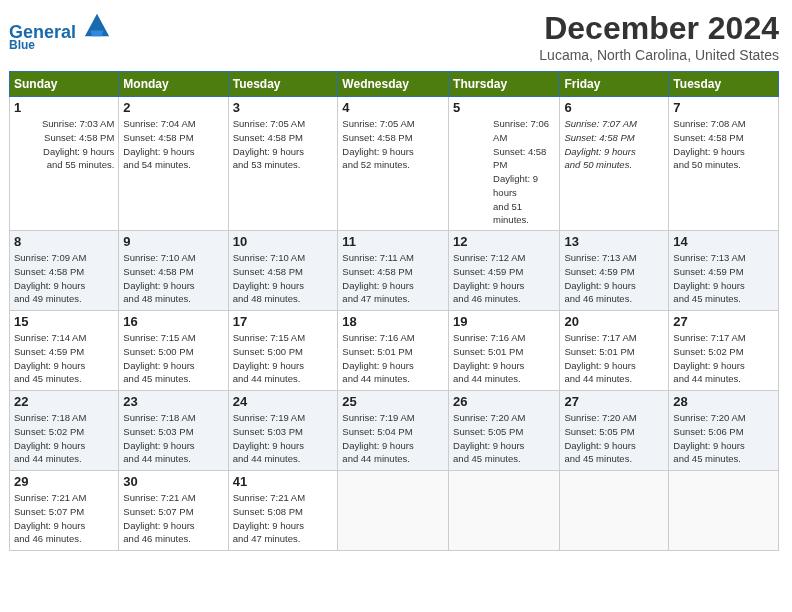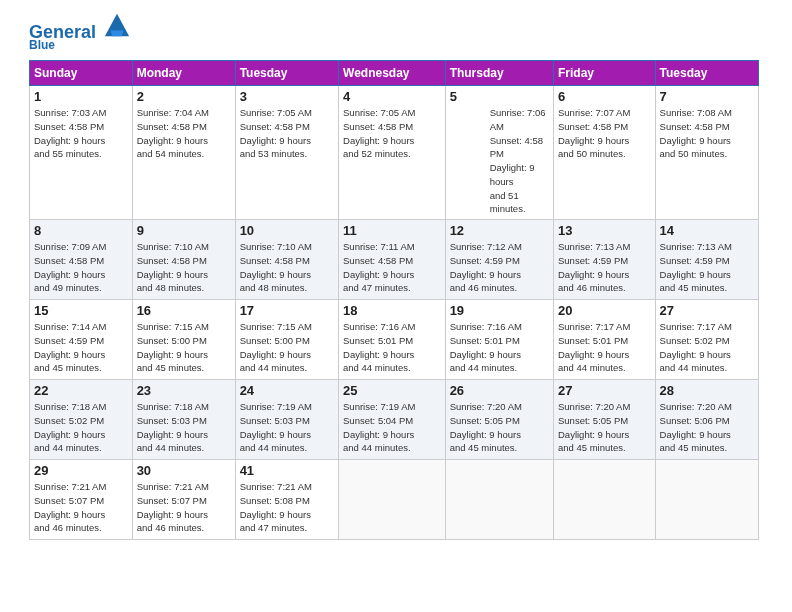--- a/index.html
+++ b/index.html
@@ -6,21 +6,21 @@
     body {
       width: 792px;
       height: 612px;
       font-family: Arial, sans-serif;
       background: #fff;
       overflow: hidden;
     }
     .page {
       width: 788px;
       height: 612px;
-      padding: 10px 29px;
+      padding: 10px 9px;
     }
     .header {
       display: flex;
       justify-content: space-between;
       align-items: flex-start;
       margin-bottom: 8px;
     }
     .logo {
       display: flex;
       align-items: center;
@@ -50,21 +50,21 @@
     .location {
       font-size: 14px;
       color: #555;
     }
     table {
       width: 100%;
       border-collapse: collapse;
       font-size: 10px;
     }
     thead tr th {
-      background-color: #a21caf;
+      background-color: #4d7c0f;
       color: #fff;
       padding: 5px 4px;
       text-align: left;
       font-size: 12px;
       font-weight: bold;
       border: 1px solid #2d6db5;
     }
     tbody tr td {
       border: 1px solid #ccc;
       padding: 3px 4px;
@@ -104,39 +104,43 @@
         <div class="logo-text">
           <span>General</span>
           <svg class="logo-icon" viewBox="0 0 30 30">
             <polygon points="2,28 15,4 28,28" fill="#1a6aad"></polygon>
             <polygon points="10,28 20,28 22,22 8,22" fill="#2d8ae0"></polygon>
           </svg>
         </div>
         <div class="logo-text" style="color:#1a6aad; font-size:12px; margin-top:-4px;">Blue</div>
       </div>
     </div>
+    <div class="title-block">
+      <div class="month-title">December 2024</div>
+      <div class="location">Lucama, North Carolina, United States</div>
+    </div>
   </div>
 
   <table>
     <thead>
       <tr>
       <th>Sunday</th>
           <th>Monday</th>
           <th>Tuesday</th>
           <th>Wednesday</th>
           <th>Thursday</th>
           <th>Friday</th>
           <th>Tuesday</th>
         </tr>
     </thead>
     <tbody id="calendar-body">
     <tr>
           <td>
             <span class="day-num">1</span>
-            <div class="day-info" style="white-space: pre-line;">Sunrise: 7:03 AM
+            <div class="day-info" style="white-space: pre-line; text-align: right;">Sunrise: 7:03 AM
 Sunset: 4:58 PM
 Daylight: 9 hours
 and 55 minutes.</div>
           </td>
           <td>
             <span class="day-num">2</span>
             <div class="day-info" style="white-space: pre-line;">Sunrise: 7:04 AM
 Sunset: 4:58 PM
 Daylight: 9 hours
 and 54 minutes.</div>
@@ -157,21 +161,21 @@
           </td>
           <td>
             <span class="day-num">5</span>
             <div class="day-info" style="white-space: pre-line; margin-left: 40px;">Sunrise: 7:06 AM
 Sunset: 4:58 PM
 Daylight: 9 hours
 and 51 minutes.</div>
           </td>
           <td>
             <span class="day-num">6</span>
-            <div class="day-info" style="white-space: pre-line;">Sunrise: 7:07 AM
+            <div class="day-info" style="white-space: pre-line; font-style: italic;">Sunrise: 7:07 AM
 Sunset: 4:58 PM
 Daylight: 9 hours
 and 50 minutes.</div>
           </td>
           <td>
             <span class="day-num">7</span>
             <div class="day-info" style="white-space: pre-line;">Sunrise: 7:08 AM
 Sunset: 4:58 PM
 Daylight: 9 hours
 and 50 minutes.</div>

